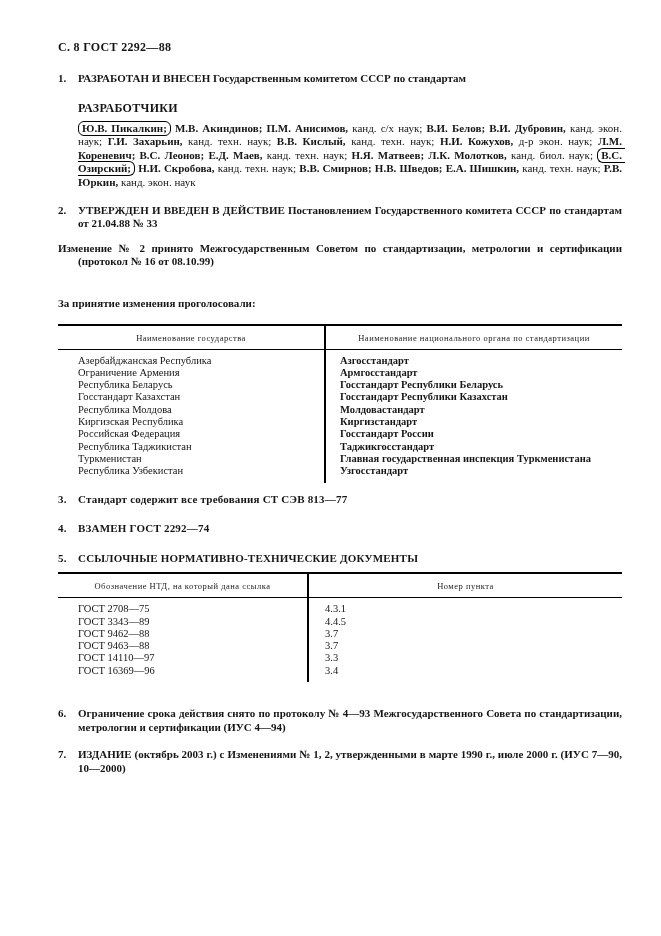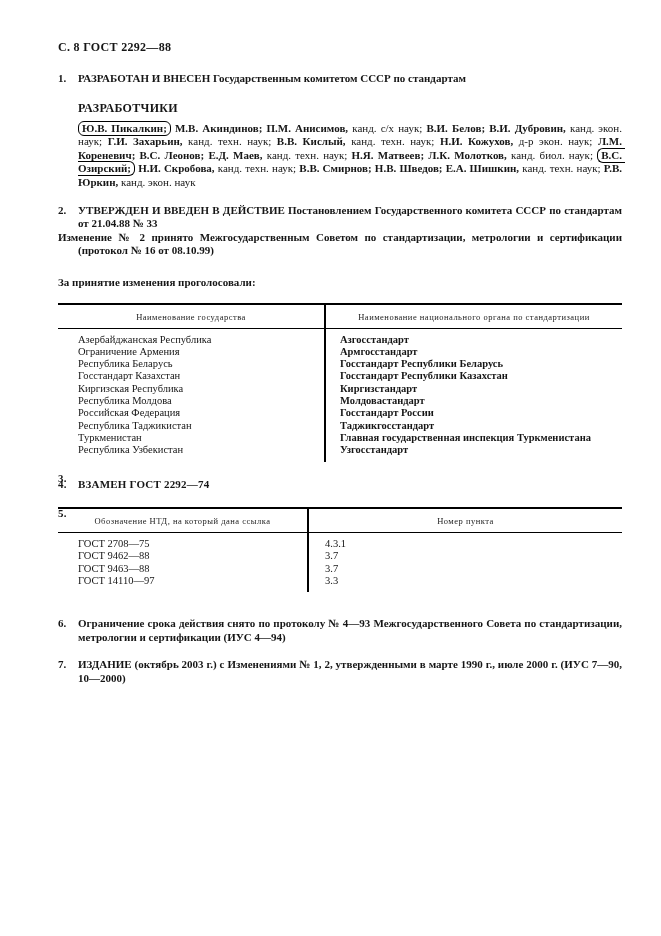--- a/index.html
+++ b/index.html
@@ -60,34 +60,35 @@
     line-height:13.6px;
     text-align:justify;
   }
   .developers span{white-space:pre-wrap;}
   .boxed{
     border:1.2px solid #000;
     padding:0 3px 1px 3px;
   }
   .s2{margin-top:14px;}
   .hang{
+    margin-top:11px;
     padding-left:20px;
     text-indent:-20px;
     font-size:11px;
     line-height:13.6px;
     font-weight:bold;
     text-align:justify;
   }
   .plain{
     margin-top:11px;
     font-size:11px;
     line-height:13.6px;
     font-weight:bold;
   }
-  .vote{margin-top:18px;}
+  .vote{margin-top:28px;}
   table.t{
     border-collapse:collapse;
     width:564px;
     table-layout:fixed;
   }
   .t1{margin-top:13px;}
   .t2{margin-top:7px;}
   table.t{border-top:2.5px solid #000;}
   table.t th{
     font-weight:normal;
@@ -174,86 +175,96 @@
           </tr>
           <tr>
             <td>Республика Беларусь</td>
             <td>Госстандарт Республики Беларусь</td>
           </tr>
           <tr>
             <td>Госстандарт Казахстан</td>
             <td>Госстандарт Республики Казахстан</td>
           </tr>
           <tr>
+            <td>Республика Молдова</td>
+            <td>Молдовастандарт</td>
+          </tr>
+          <tr>
             <td>Киргизская Республика</td>
             <td>Киргизстандарт</td>
           </tr>
           <tr>
-            <td>Республика Молдова</td>
-            <td>Молдовастандарт</td>
-          </tr>
-          <tr>
             <td>Российская Федерация</td>
             <td>Госстандарт России</td>
           </tr>
           <tr>
             <td>Республика Таджикистан</td>
             <td>Таджикгосстандарт</td>
           </tr>
           <tr>
             <td>Туркменистан</td>
             <td>Главная государственная инспекция Туркменистана</td>
           </tr>
           <tr>
             <td>Республика Узбекистан</td>
             <td>Узгосстандарт</td>
           </tr>
         </tbody>
     </table>
 
     <p class="numbered s3">
       <span class="num">3.</span>
+      <span>Стандарт содержит все требования СТ СЭВ 813—77</span>
     </p>
 
     <p class="numbered s4">
       <span class="num">4.</span>
       <span>ВЗАМЕН ГОСТ 2292—74</span>
     </p>
 
     <p class="numbered s5">
       <span class="num">5.</span>
+      <span>ССЫЛОЧНЫЕ НОРМАТИВНО-ТЕХНИЧЕСКИЕ ДОКУМЕНТЫ</span>
     </p>
 
     <table class="t t2">
       <colgroup>
           <col class="c1">
           <col>
         </colgroup>
       <thead>
         <tr>
           <th>Обозначение НТД, на который дана ссылка</th>
           <th>Номер пункта</th>
         </tr>
       </thead>
       <tbody>
           <tr>
             <td>ГОСТ 2708—75</td>
             <td>4.3.1</td>
           </tr>
           <tr>
+            <td>ГОСТ 3343—89</td>
+            <td>4.4.5</td>
+          </tr>
+          <tr>
             <td>ГОСТ 9462—88</td>
             <td>3.7</td>
           </tr>
           <tr>
             <td>ГОСТ 9463—88</td>
             <td>3.7</td>
           </tr>
           <tr>
             <td>ГОСТ 14110—97</td>
             <td>3.3</td>
+          </tr>
+          <tr>
+            <td>ГОСТ 16369—96</td>
+            <td>3.4</td>
           </tr>
         </tbody>
     </table>
 
     <p class="numbered s6">
       <span class="num">6.</span>
       <span>Ограничение срока действия снято по протоколу № 4—93 Межгосударственного Совета по стандартизации, метрологии и сертификации (ИУС 4—94)</span>
     </p>
 
     <p class="numbered s7">

